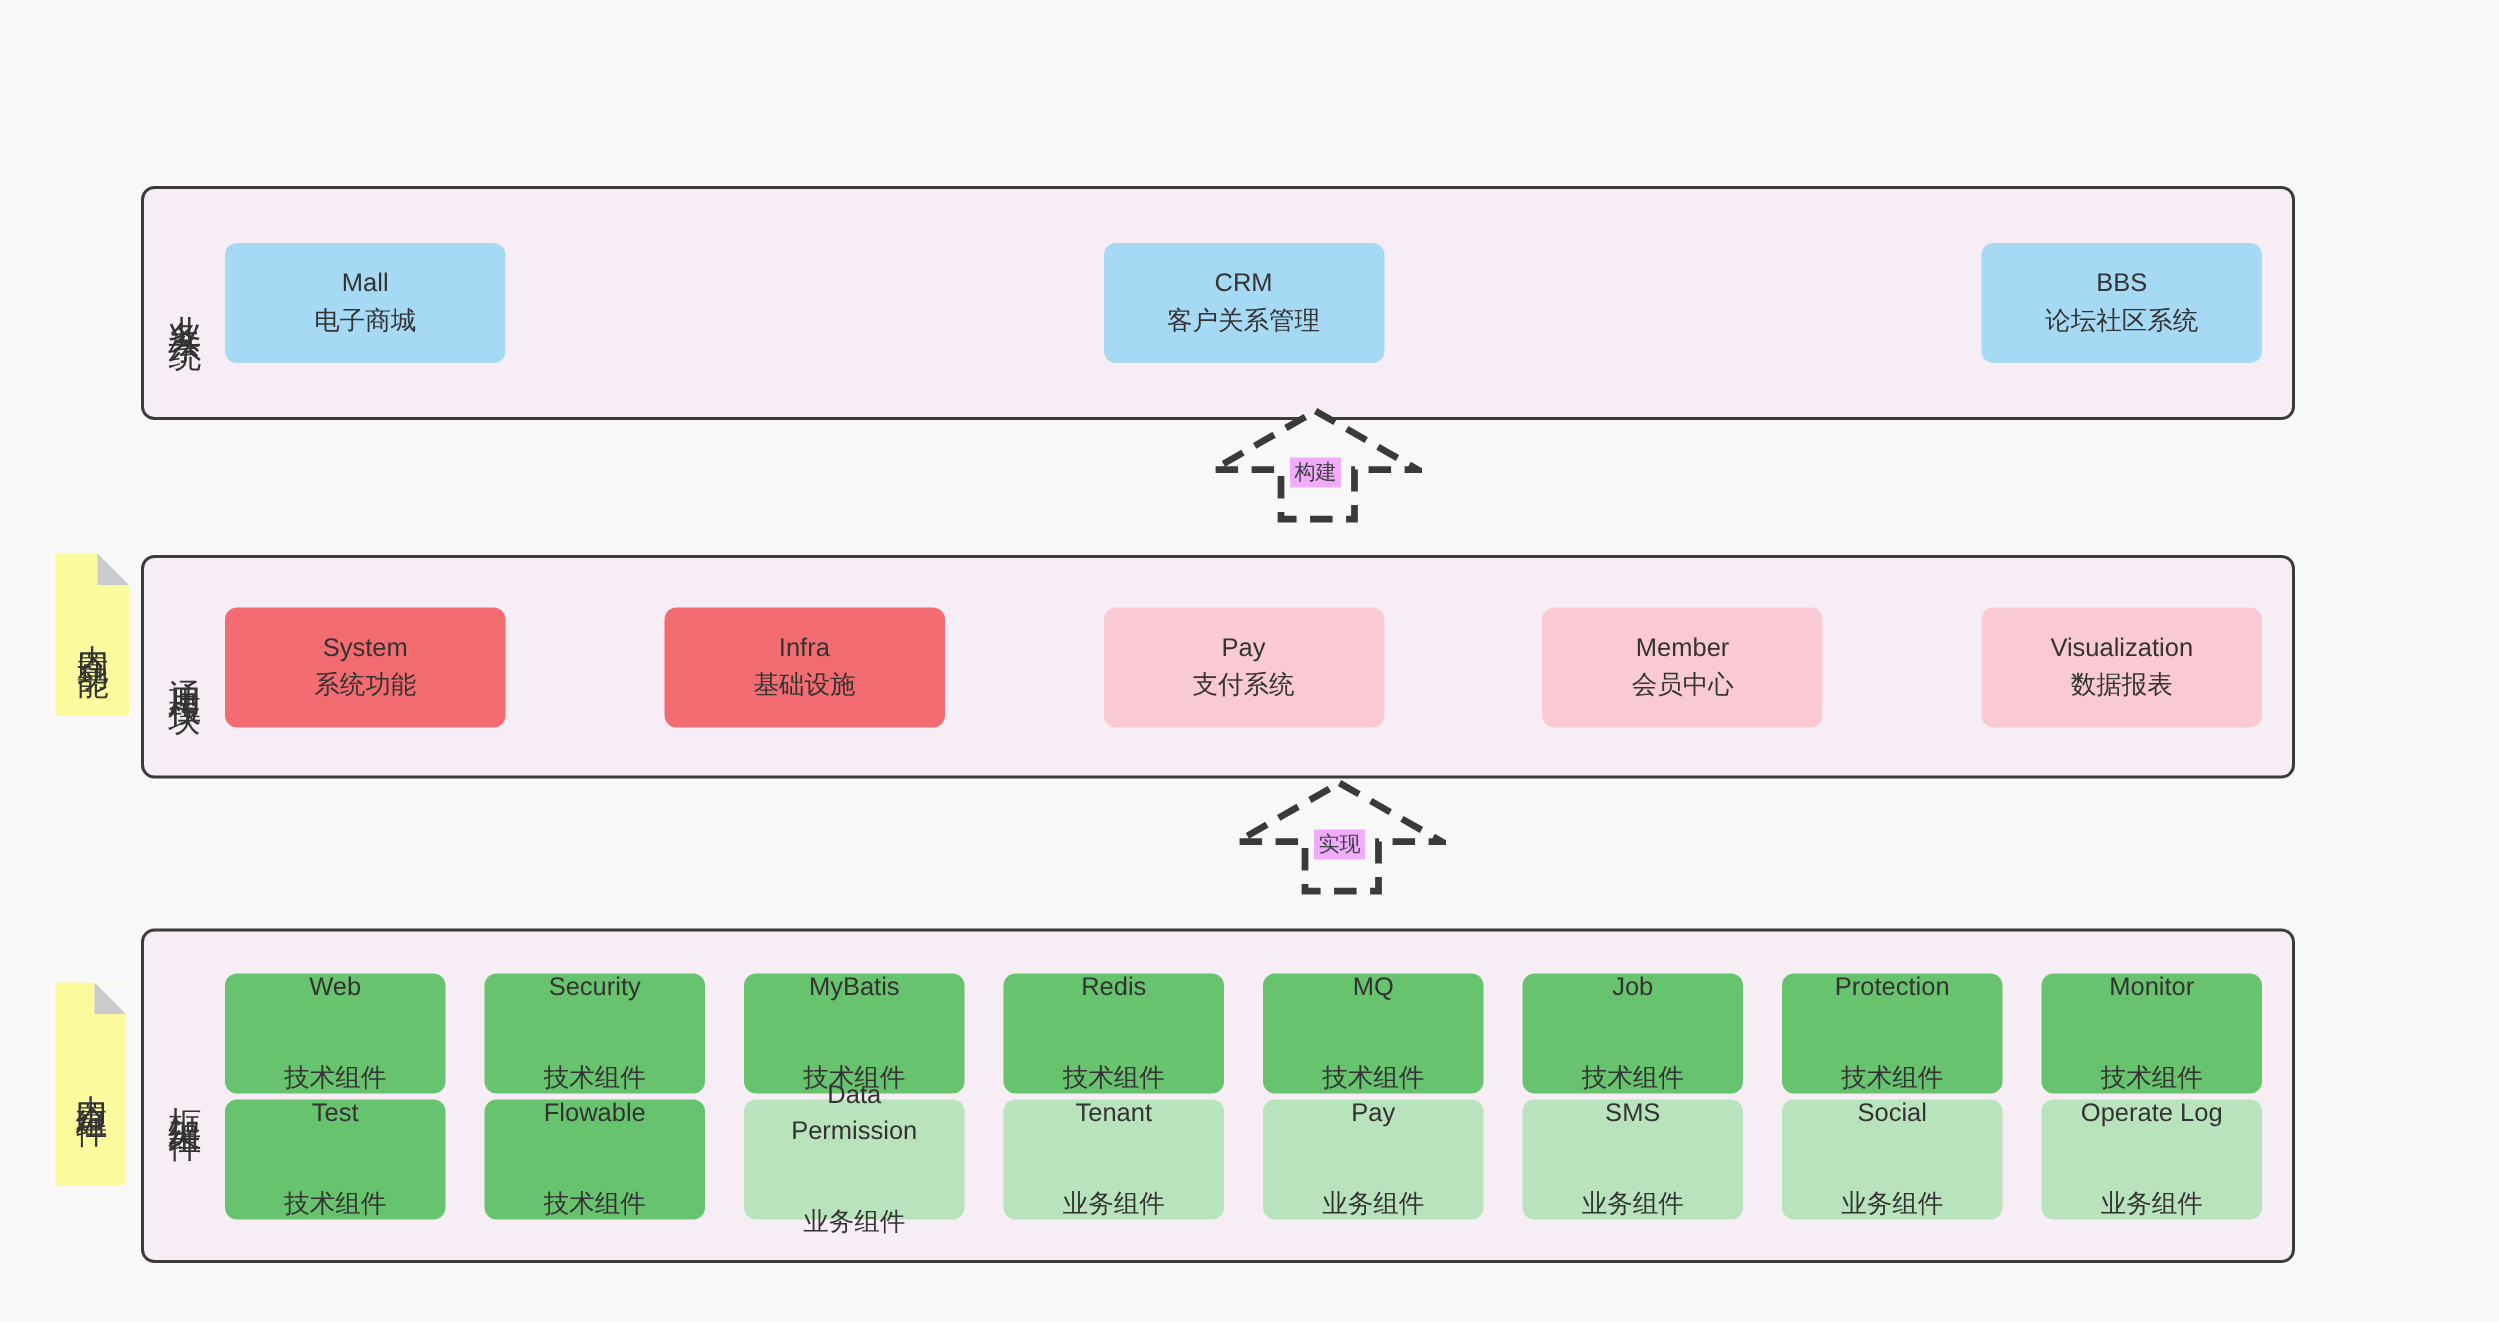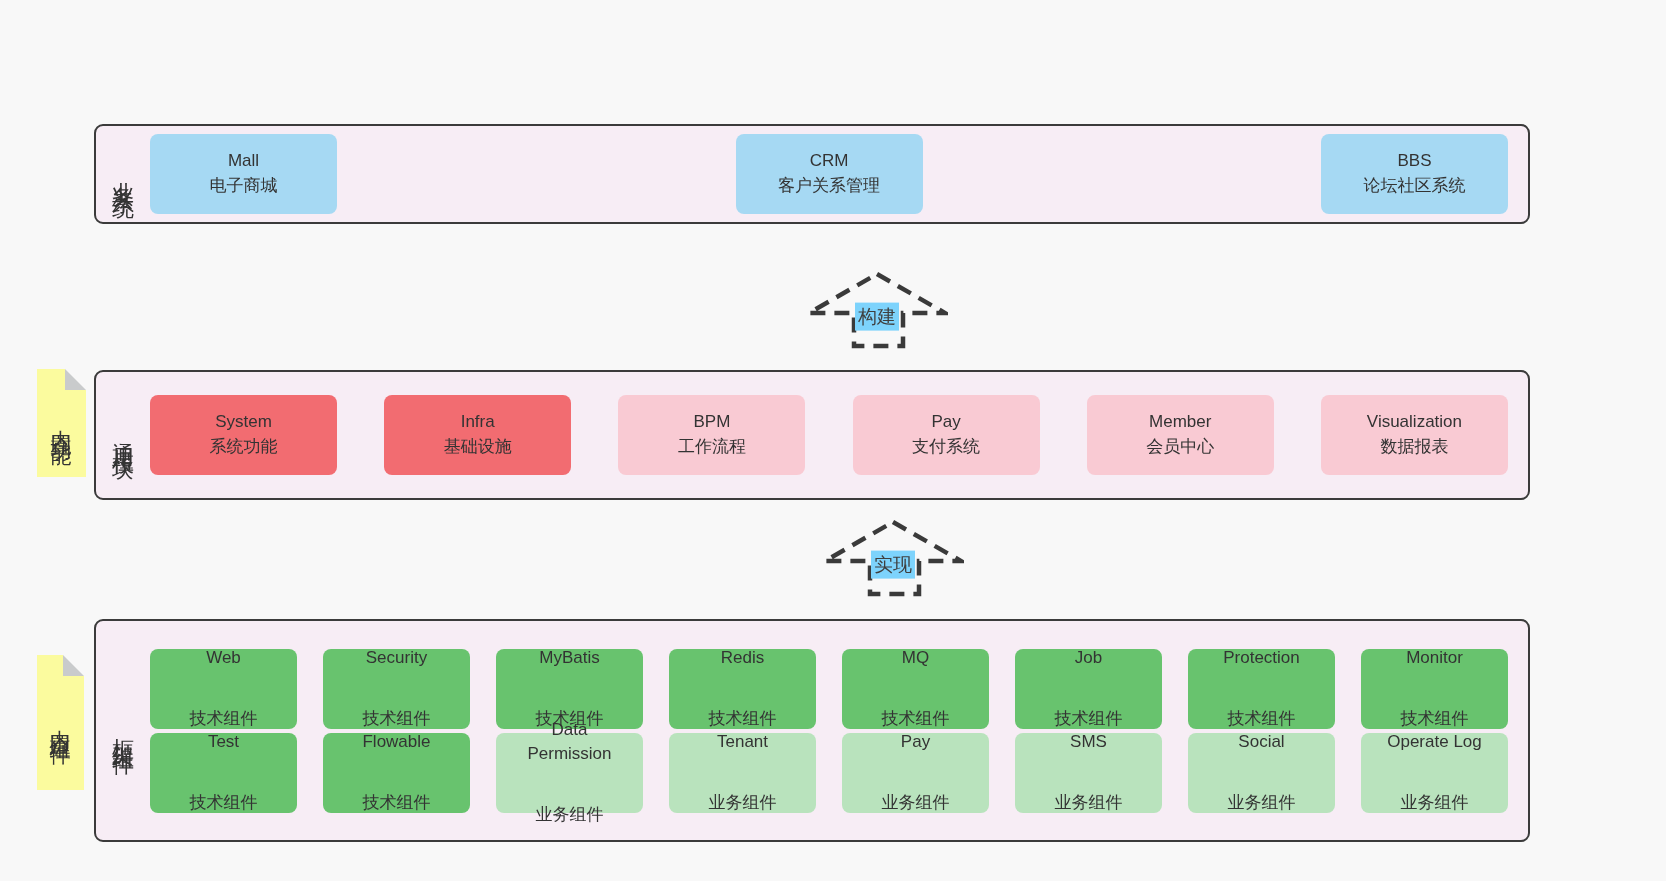--- a/index.html
+++ b/index.html
@@ -8,22 +8,22 @@
     background:#f8f8f8; overflow:hidden;
     font-family:"Liberation Sans", sans-serif;
     color:#333;
   }
   
   .layer {
     position:absolute; left:94px; width:1436px;
     background:#f7edf5; border:2px solid #3b3b3b; border-radius:9px;
     box-sizing:border-box; display:flex; align-items:stretch;
   }
-  #layer-business   { top:124px; height:100px; }
-  #layer-modules    { top:370px; height:130px; }
+  #layer-business   { top:124px; height:156px; }
+  #layer-modules    { top:370px; height:149px; }
   #layer-components { top:619px; height:223px; }
 
   .layer-label {
     width:54px; flex:0 0 54px; display:flex; align-items:center; justify-content:center;
     font-size:22px; color:#333;
   }
   .v-text { writing-mode:vertical-rl; text-orientation:upright; letter-spacing:5px; line-height:1.1; }
 
   .layer-content { flex:1; display:flex; flex-direction:column; justify-content:center; padding-right:20px; }
   .box-row { display:flex; justify-content:space-between; align-items:center; }
@@ -59,21 +59,21 @@
     border-top:21px solid #f8f8f8; border-left:21px solid #c9cbcc;
   }
 
   
   .arrow { position:absolute; width:142px; height:78px; }
   #arrow-build     { left:806px; top:271px; }
   #arrow-implement { left:822px; top:519px; }
   .arrow svg { display:block; }
   .arrow-label {
     position:absolute; left:50%; top:40px; transform:translate(-50%,-30%);
-    background:#7dd3fc; padding:1px 3px; font-size:19px; color:#3f3f3f; white-space:nowrap;
+    background:#f0abfc; padding:1px 3px; font-size:14px; color:#3f3f3f; white-space:nowrap;
   }
 </style>
 </head>
 <body>
 
 <div class="stage">
 
   <div class="layer" id="layer-business">
     <div class="layer-label">
       <span class="v-text">业务系统</span>
@@ -114,24 +114,20 @@
       <div class="box-row row6" id="modules-row">
           <div class="box red">
             <div class="box-title">System</div>
             <div class="box-subtitle">系统功能</div>
           </div>
           <div class="box red">
             <div class="box-title">Infra</div>
             <div class="box-subtitle">基础设施</div>
           </div>
           <div class="box pink">
-            <div class="box-title">BPM</div>
-            <div class="box-subtitle">工作流程</div>
-          </div>
-          <div class="box pink">
             <div class="box-title">Pay</div>
             <div class="box-subtitle">支付系统</div>
           </div>
           <div class="box pink">
             <div class="box-title">Member</div>
             <div class="box-subtitle">会员中心</div>
           </div>
           <div class="box pink">
             <div class="box-title">Visualization</div>
             <div class="box-subtitle">数据报表</div>

